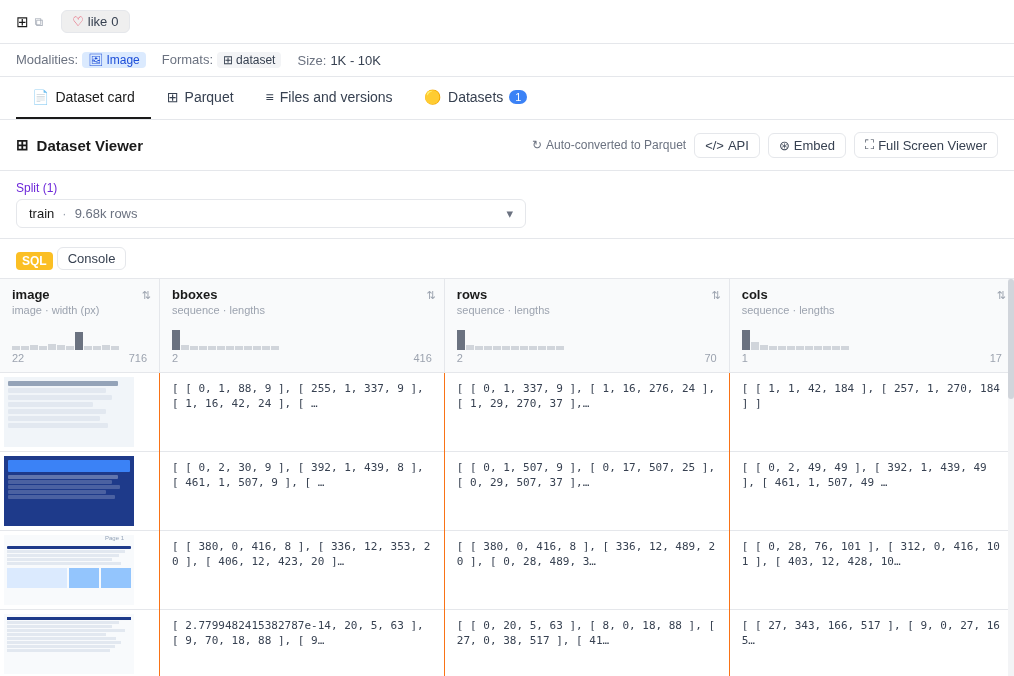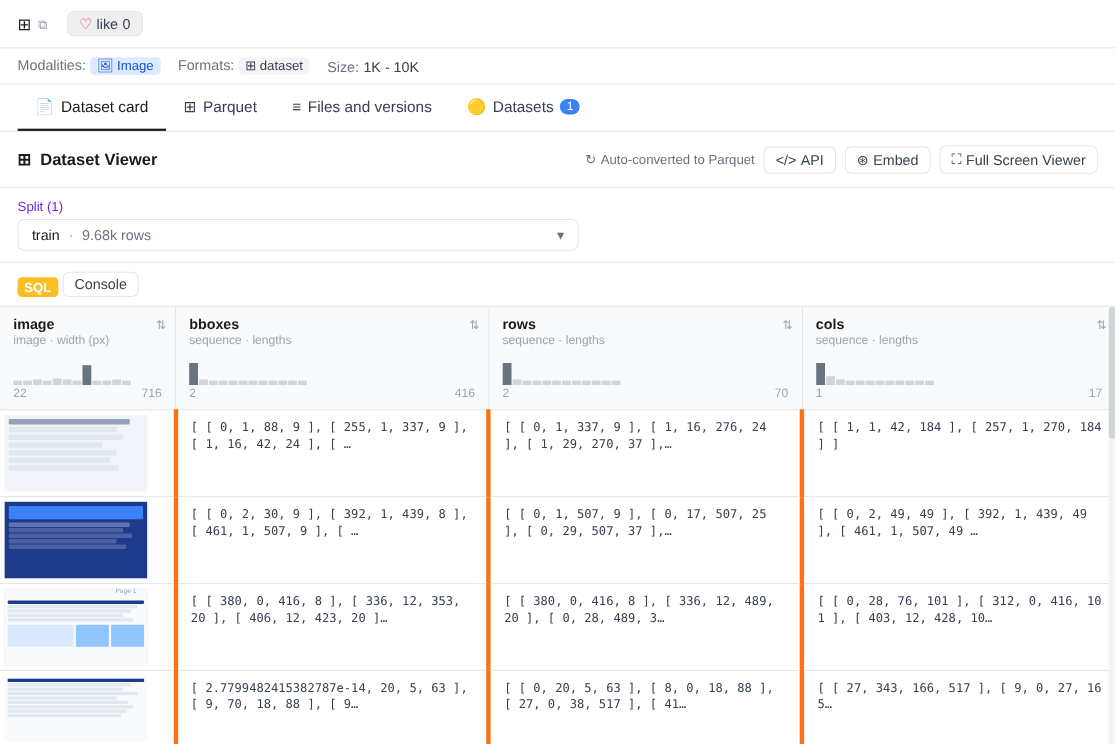--- a/index.html
+++ b/index.html
@@ -65,21 +65,21 @@
     thead th:last-child { border-right: none; }
     .col-name { font-weight: 600; font-size: 13px; color: #1a1a1a; }
     .col-type { font-size: 11px; color: #9ca3af; margin-top: 2px; }
     .col-hist { height: 30px; display: flex; align-items: flex-end; gap: 1px; margin: 4px 0 2px; }
     .col-hist-bar { background: #d1d5db; width: 8px; }
     .col-hist-bar.active { background: #6b7280; }
     .col-range { display: flex; justify-content: space-between; font-size: 11px; color: #9ca3af; }
     .sort-icon { position: absolute; right: 8px; top: 10px; color: #9ca3af; font-size: 11px; cursor: pointer; }
     
     tbody tr { border-bottom: 1px solid #e5e7eb; }
-    tbody td { padding: 8px 12px; font-size: 12px; color: #374151; border-right: 4px solid #f97316; vertical-align: top; max-width: 260px; overflow: hidden; }
+    tbody td { padding: 8px 12px; font-size: 12px; color: #374151; border-right: 1px solid #f97316; vertical-align: top; max-width: 260px; overflow: hidden; }
     tbody td:last-child { border-right: none; }
     tbody td:first-child { padding: 4px; }
 
     
     .image-cell { width: 130px; height: 70px; background: #e5e7eb; display: flex; align-items: center; justify-content: center; overflow: hidden; }
 
     .text-cell { font-family: monospace; font-size: 11px; white-space: normal; word-break: break-all; line-height: 1.4; }
 
     
     .scrollbar { position: absolute; right: 0; top: 0; bottom: 0; width: 6px; background: #f3f4f6; }

